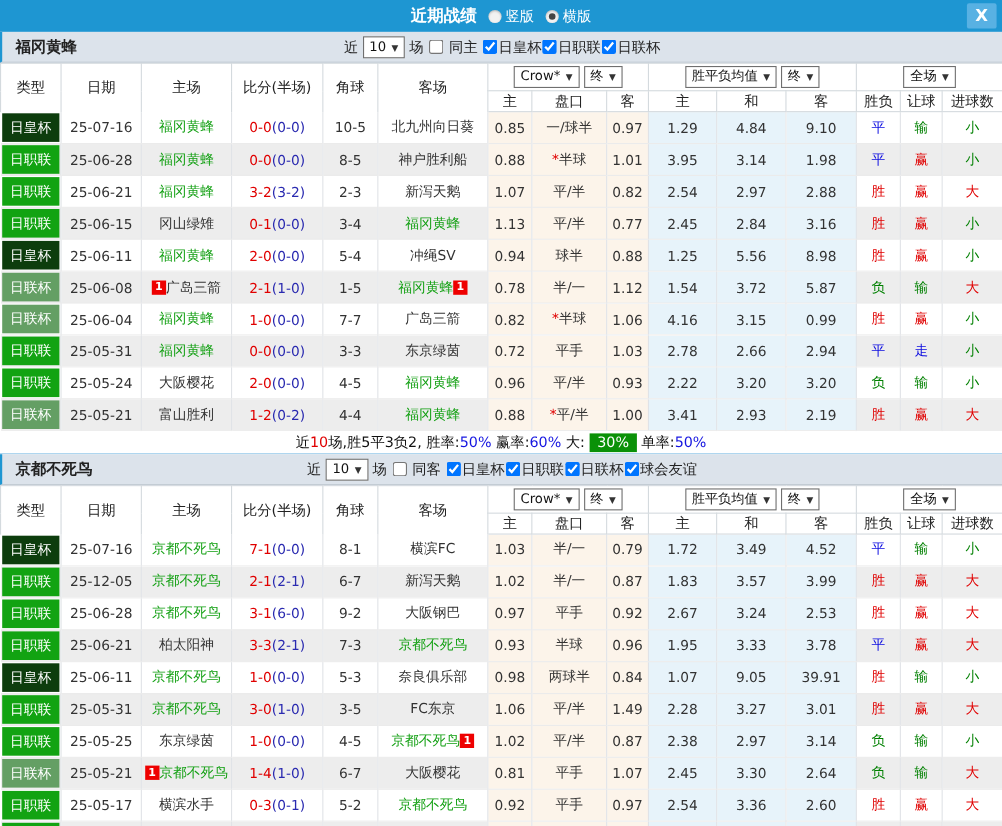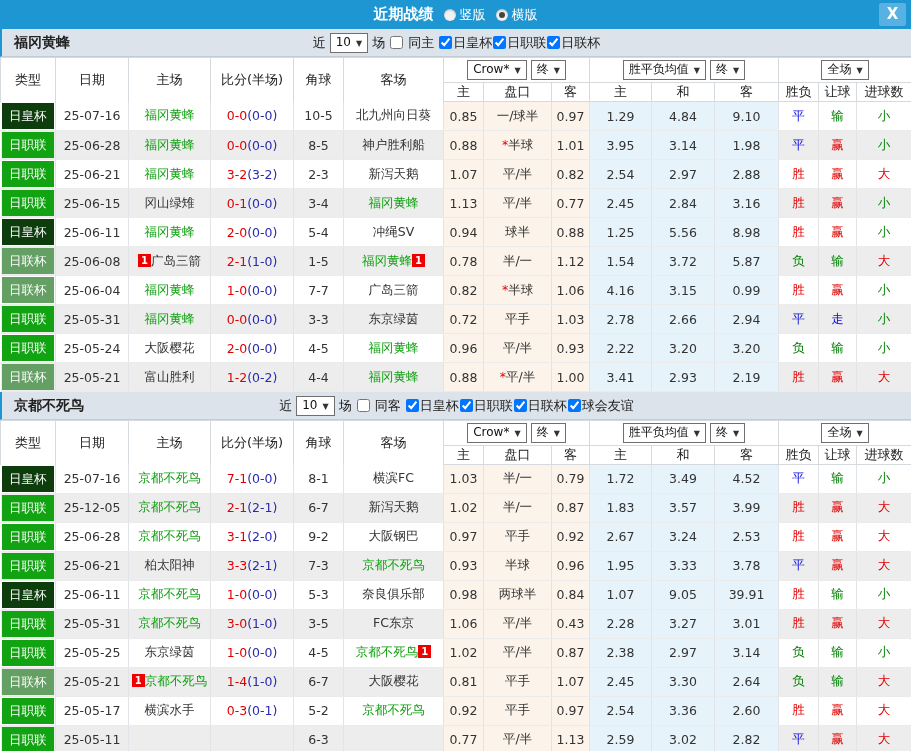--- a/index.html
+++ b/index.html
@@ -336,20 +336,21 @@
           <td class="tint-a">1.00</td>
           <td class="tint-e">3.41</td>
           <td class="tint-e">2.93</td>
           <td class="tint-e">2.19</td>
           <td style="color: rgb(224, 0, 0);">胜</td>
           <td style="color: rgb(224, 0, 0);">赢</td>
           <td style="color: rgb(224, 0, 0);">大</td>
         </tr>
       </tbody>
   </table>
+  <div class="summary"><span>近</span><span style="color: rgb(224, 0, 0);">10</span><span>场,胜5平3负2, 胜率:</span><span style="color: rgb(20, 20, 224);">50%</span><span> 赢率:</span><span style="color: rgb(20, 20, 224);">60%</span><span> 大: </span><span class="pct-badge">30%</span><span> 单率:</span><span style="color: rgb(20, 20, 224);">50%</span></div>
 </div>
 
 <div>
   <div class="sec-head">
     <span class="team-name">京都不死鸟</span>
     <span class="filter">
       <span>近</span>
       <span class="select-box"><span>10</span><span class="arr">▼</span></span>
       <span>场</span>
       <label><input type="checkbox" style="">&nbsp;<span>同客</span></label>
@@ -461,21 +462,21 @@
           <td style="color: rgb(224, 0, 0);">胜</td>
           <td style="color: rgb(224, 0, 0);">赢</td>
           <td style="color: rgb(224, 0, 0);">大</td>
         </tr>
         <tr>
           <td class="type-cell">
             <span class="type-badge" style="background: rgb(18, 163, 18);">日职联</span>
           </td>
           <td>25-06-28</td>
           <td><span class="team-focus">京都不死鸟</span></td>
-          <td><span class="score-ft">3-1</span><span class="score-ht">(2-0)</span></td>
+          <td><span class="score-ft">3-1</span><span class="score-ht">(6-0)</span></td>
           <td>9-2</td>
           <td><span>大阪钢巴</span></td>
           <td class="tint-a">0.97</td>
           <td class="tint-a">平手</td>
           <td class="tint-a">0.92</td>
           <td class="tint-e">2.67</td>
           <td class="tint-e">3.24</td>
           <td class="tint-e">2.53</td>
           <td style="color: rgb(224, 0, 0);">胜</td>
           <td style="color: rgb(224, 0, 0);">赢</td>
@@ -523,21 +524,21 @@
           <td class="type-cell">
             <span class="type-badge" style="background: rgb(18, 163, 18);">日职联</span>
           </td>
           <td>25-05-31</td>
           <td><span class="team-focus">京都不死鸟</span></td>
           <td><span class="score-ft">3-0</span><span class="score-ht">(1-0)</span></td>
           <td>3-5</td>
           <td><span>FC东京</span></td>
           <td class="tint-a">1.06</td>
           <td class="tint-a">平/半</td>
-          <td class="tint-a">0.43</td>
+          <td class="tint-a">1.49</td>
           <td class="tint-e">2.28</td>
           <td class="tint-e">3.27</td>
           <td class="tint-e">3.01</td>
           <td style="color: rgb(224, 0, 0);">胜</td>
           <td style="color: rgb(224, 0, 0);">赢</td>
           <td style="color: rgb(224, 0, 0);">大</td>
         </tr>
         <tr>
           <td class="type-cell">
             <span class="type-badge" style="background: rgb(18, 163, 18);">日职联</span>

